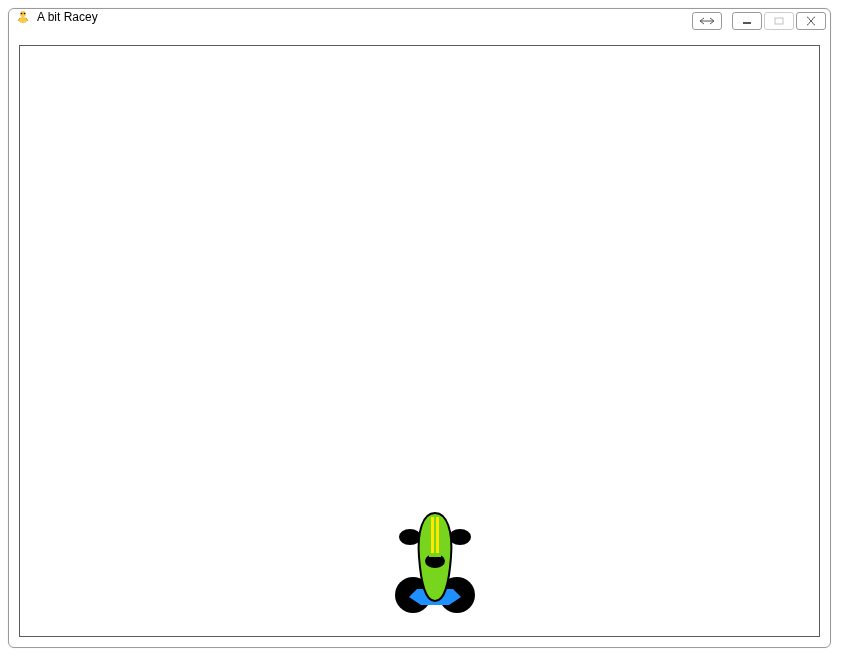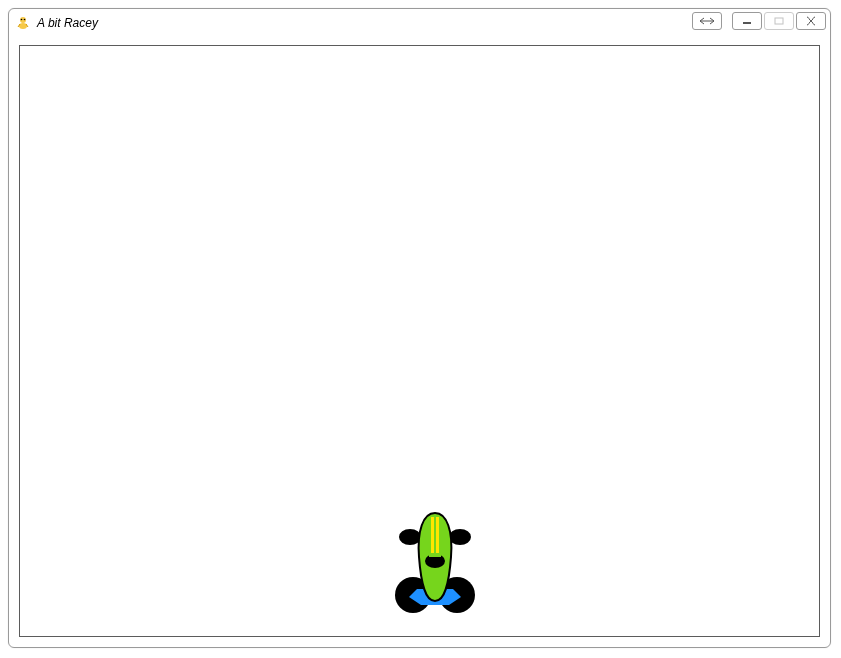--- a/index.html
+++ b/index.html
@@ -22,23 +22,22 @@
     border: 1px solid #9a9a9a;
     border-radius: 6px;
     background: #ffffff;
     box-shadow: 0 0 0 1px rgba(0,0,0,0.02);
     box-sizing: border-box;
   }
   .titlebar {
     position: relative;
     height: 28px;
     display: flex;
-    align-items: center;
+    align-items: flex-start;
     padding: 0 6px;
-    font-style: italic;
   }
   .titlebar .app-icon {
     width: 16px;
     height: 16px;
     margin-right: 6px;
     flex: 0 0 auto;
   }
   .titlebar .title-text {
     flex: 0 0 auto;
     font-size: 12px;

